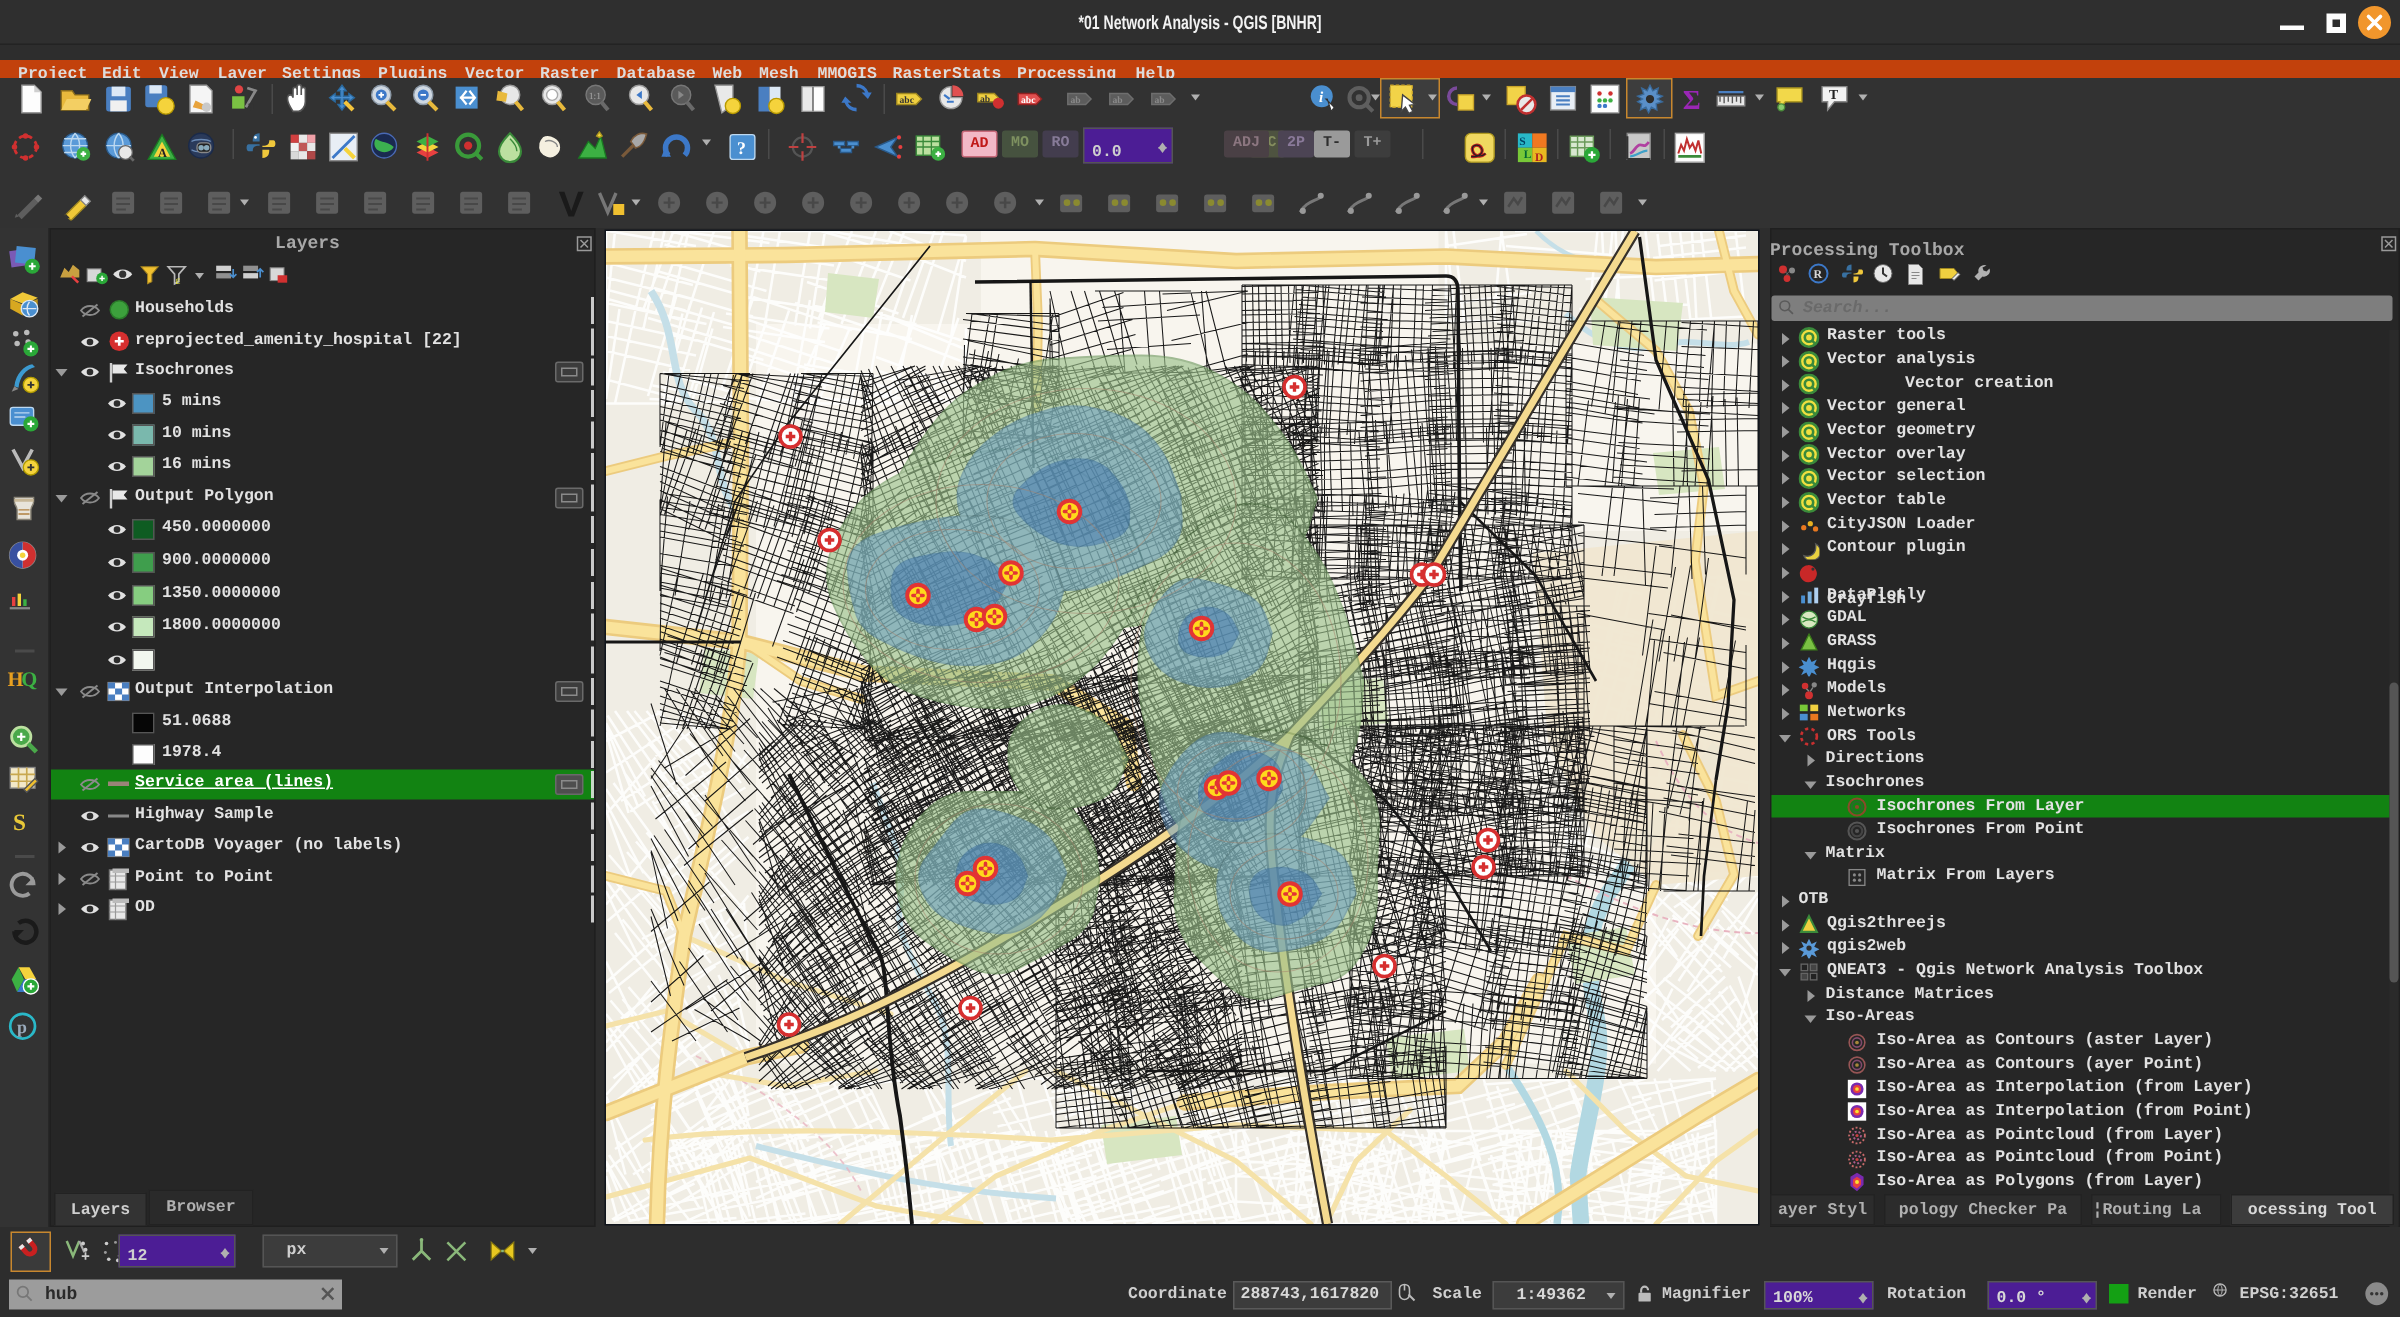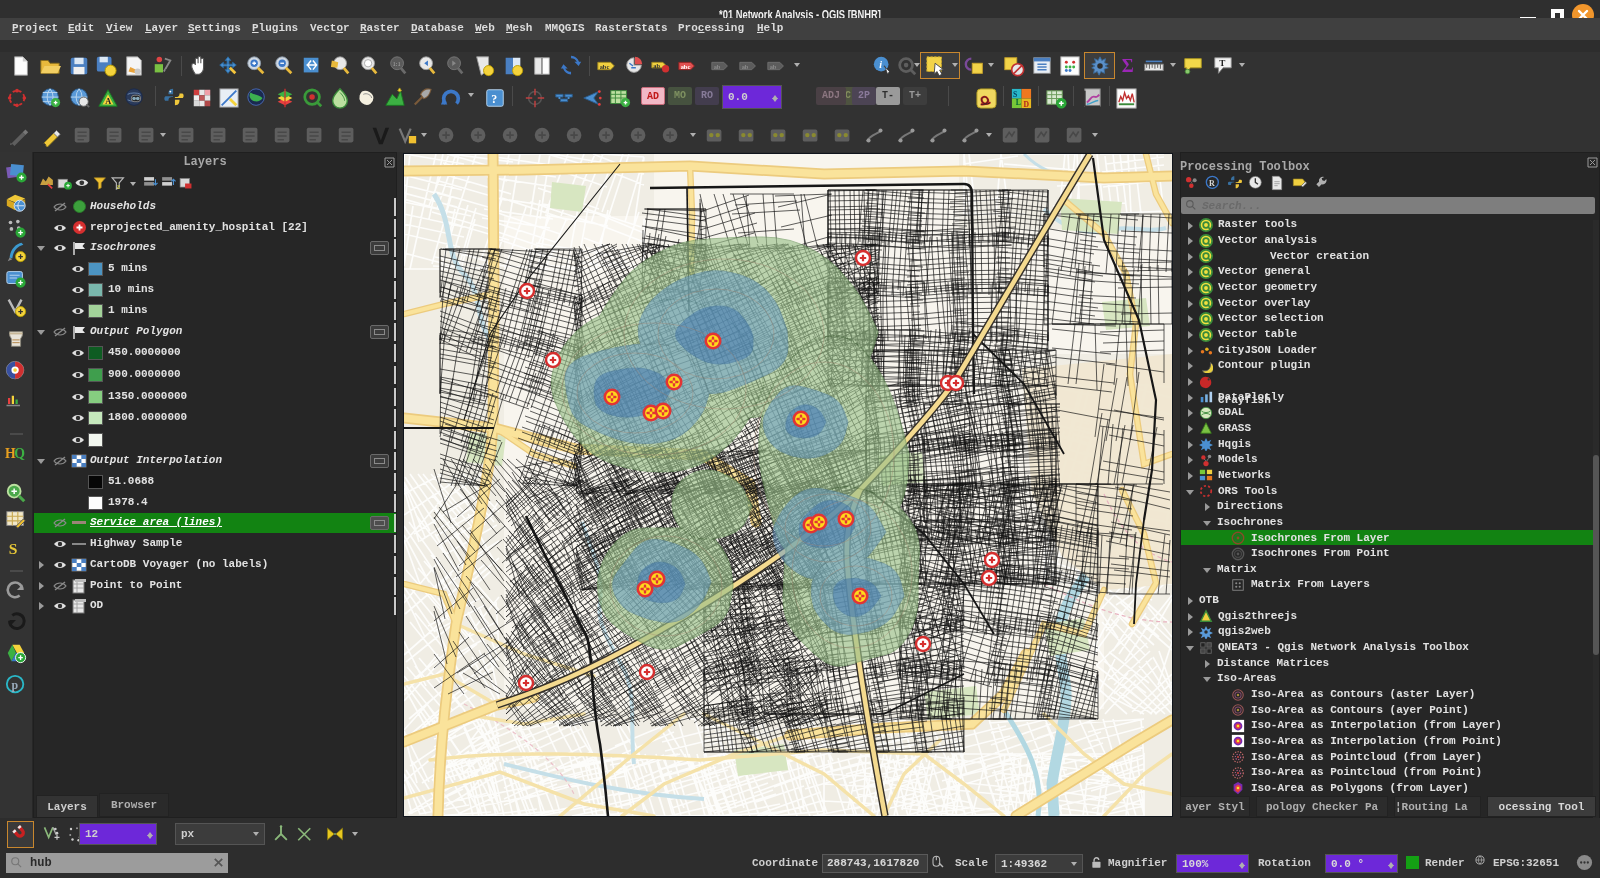--- a/index.html
+++ b/index.html
@@ -1,31 +1,31 @@
 <!DOCTYPE html>
 <html><head><meta charset="utf-8"><style>
 *{margin:0;padding:0;box-sizing:border-box}
 html,body{width:1600px;height:878px;overflow:hidden;background:#2d2d2d}
 .ab{position:absolute}
 .titlebar{position:absolute;left:0;top:0;width:1600px;height:30px;background:#2f2f2f;border-bottom:1px solid #232323}
 .title{position:absolute;left:0;top:7px;width:1600px;text-align:center;font:700 13px "Liberation Sans",sans-serif;color:#f2f2f2;transform:scaleX(.72)}
-.menubar{position:absolute;left:0;top:18px;width:1600px;height:22px;background:#404040}
+.menubar{position:absolute;left:0;top:40px;width:1600px;height:22px;background:#c2410c}
 .mi{font:700 11px "Liberation Mono",monospace;color:#dcdcdc}
 .u{text-decoration:underline}
 .dd{width:0;height:0;border-left:3.5px solid transparent;border-right:3.5px solid transparent;border-top:4.5px solid #b0b0b0;position:absolute}
 .badge{position:absolute;width:24px;height:18px;border-radius:2px;font:700 10px "Liberation Mono",monospace;text-align:center;line-height:18px}
-.spin{position:absolute;background:#6d28d9;border:1px solid #555;font:700 11px "Liberation Mono",monospace;padding-left:5px;display:flex;align-items:center}
+.spin{position:absolute;background:#4c1d95;border:1px solid #555;font:700 11px "Liberation Mono",monospace;padding-left:5px;display:flex;align-items:flex-end}
 .spin .updown{position:absolute;right:3px;top:50%;transform:translateY(-50%);width:0;height:0;border-left:3.5px solid transparent;border-right:3.5px solid transparent;border-bottom:4px solid #b0b0b0}
 .spin .updown:after{content:"";position:absolute;left:-3.5px;top:3px;width:0;height:0;border-left:3.5px solid transparent;border-right:3.5px solid transparent;border-top:4px solid #b0b0b0}
-.combo{position:absolute;background:#3c3c3c;border:1px solid #555;font:700 11px "Liberation Mono",monospace;padding-left:5px;display:flex;align-items:center}
+.combo{position:absolute;background:#3c3c3c;border:1px solid #555;font:700 11px "Liberation Mono",monospace;padding-left:15px;display:flex;align-items:center}
 .combo:after{content:"";position:absolute;right:5px;top:50%;margin-top:-2px;width:0;height:0;border-left:3.5px solid transparent;border-right:3.5px solid transparent;border-top:4.5px solid #b0b0b0}
 .panel{background:#262626;border:1px solid #1f1f1f}
 .ptitle{font:700 12px "Liberation Mono",monospace;color:#a8a8a8}
 .lt{position:absolute;font:700 11px "Liberation Mono",monospace;color:#e2e2e2;white-space:pre}
-.lt.i{font-style:italic}
+.lt.i{}
 </style></head><body>
 <div class="titlebar">
     <div class="title">*01 Network Analysis - QGIS [BNHR]</div>
     <div class="ab" style="left:1520px;top:17px;width:16px;height:3px;background:#fdfdfd"></div>
     <div class="ab" style="left:1551px;top:9px;width:13px;height:13px;background:#fdfdfd"></div>
     <div class="ab" style="left:1555px;top:13px;width:5px;height:5px;background:#2d2d2d"></div>
     <div class="ab" style="left:1572px;top:4px;width:22px;height:22px;border-radius:50%;background:#f1962c"></div>
     <svg class="ab" style="left:1577px;top:9px" width="12" height="12" viewBox="0 0 12 12">
       <path d="M2 2L10 10M10 2L2 10" stroke="#fff" stroke-width="2.4" stroke-linecap="round"></path>
     </svg>
@@ -729,21 +729,21 @@
     <path d="M2 8c3-4 9-4 12 0c-3 4-9 4-12 0z" fill="#e0e0e0"></path>
     <circle cx="8" cy="8" r="2.2" fill="#2d2d2d"></circle>
   </svg>
 <div class="ab" style="left:88px;top:283px;width:15px;height:14px;background:#7ab8ad;border:1px solid #555"></div>
 <span class="lt" style="left:108px;top:283px">10 mins</span>
 <svg class="ab" style="left:70px;top:303px" width="16" height="16" viewBox="0 0 16 16">
     <path d="M2 8c3-4 9-4 12 0c-3 4-9 4-12 0z" fill="#e0e0e0"></path>
     <circle cx="8" cy="8" r="2.2" fill="#2d2d2d"></circle>
   </svg>
 <div class="ab" style="left:88px;top:304px;width:15px;height:14px;background:#a3d39a;border:1px solid #555"></div>
-<span class="lt" style="left:108px;top:304px">1 mins</span>
+<span class="lt" style="left:108px;top:304px">16 mins</span>
 <svg class="ab" style="left:36px;top:327px" width="10" height="10" viewBox="0 0 10 10">
     <path d="M1 3l4 5 4-5z" fill="#9a9a9a"></path>
   </svg>
 <svg class="ab" style="left:52px;top:324px" width="16" height="16" viewBox="0 0 16 16">
     <path d="M2 8c3-4 9-4 12 0c-3 4-9 4-12 0z" fill="none" stroke="#8a8a8a" stroke-width="1.2"></path>
     <path d="M3 12L13 4" stroke="#8a8a8a" stroke-width="1.4"></path>
   </svg>
 <svg class="ab" style="left:71px;top:324px" width="16" height="16" viewBox="0 0 16 16">
     <path d="M3 2v13" stroke="#cfcfcf" stroke-width="1.6"></path>
     <path d="M4 3h10l-2.5 3L14 9H4z" fill="#e8e8e8"></path>

